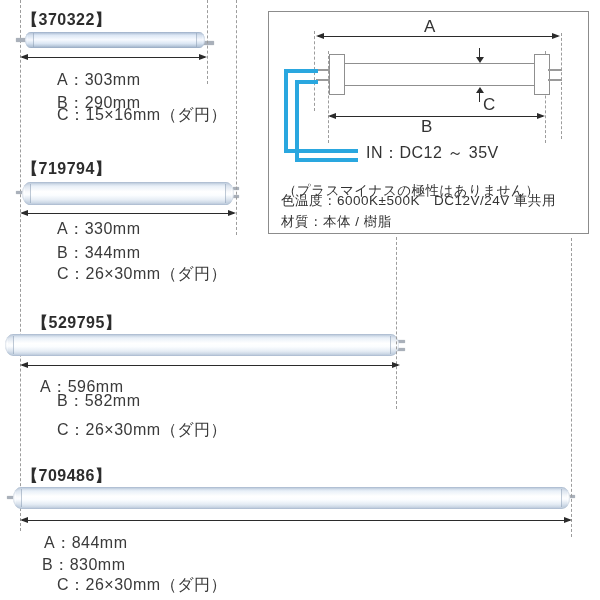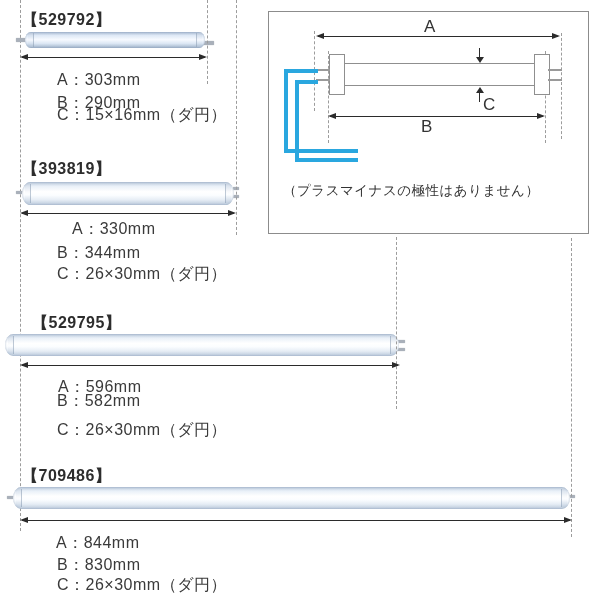--- a/index.html
+++ b/index.html
@@ -48,81 +48,81 @@
   .note-md { position:absolute; font-size:13.5px; color:#333; letter-spacing:.5px; white-space:nowrap; }
 </style>
 </head>
 <body>
 
 <div class="screen">
 
   <div class="vdash" style="left:20px; top:0; height:531px"></div>
 
   <section>
-    <div class="ptitle" style="left:22px; top:10px">【529792】</div>
+    <div class="ptitle" style="left:22px; top:10px">【370322】</div>
     <div class="pin" style="left:16px; top:38px; width:10px; height:4px"></div>
     <div class="pin" style="left:203px; top:41px; width:11px; height:4px"></div>
     <div class="tube tube-s" style="left:25px; top:32px; width:180px; height:16px"></div>
     <div class="vdash" style="left:207px; top:0; height:84px"></div>
     <div class="arrow" style="left:20px; top:54px; width:187px">
       <span class="ln"></span>
       <span class="ah l"></span>
       <span class="ah r"></span>
     </div>
     <div class="dim" style="left:57px; top:70px">A：303mm</div>
     <div class="dim" style="left:57px; top:93px">B：290mm</div>
     <div class="dim" style="left:57px; top:105px">C：15×16mm（ダ円）</div>
   </section>
 
   <section>
-    <div class="ptitle" style="left:22px; top:159px">【393819】</div>
+    <div class="ptitle" style="left:22px; top:159px">【719794】</div>
     <div class="pin" style="left:16px; top:191px; width:8px; height:3px"></div>
     <div class="pin" style="left:233px; top:187px; width:6px; height:3px"></div>
     <div class="pin" style="left:233px; top:195px; width:6px; height:3px"></div>
     <div class="tube" style="left:22px; top:182px; width:212px; height:23px"></div>
     <div class="vdash" style="left:236px; top:0; height:235px"></div>
     <div class="arrow" style="left:20px; top:210px; width:216px">
       <span class="ln"></span>
       <span class="ah l"></span>
       <span class="ah r"></span>
     </div>
-    <div class="dim" style="left:72px; top:219px">A：330mm</div>
+    <div class="dim" style="left:57px; top:219px">A：330mm</div>
     <div class="dim" style="left:57px; top:243px">B：344mm</div>
     <div class="dim" style="left:57px; top:264px">C：26×30mm（ダ円）</div>
   </section>
 
   <section>
     <div class="ptitle" style="left:32px; top:313px">【529795】</div>
     <div class="pin" style="left:397px; top:340px; width:8px; height:3px"></div>
     <div class="pin" style="left:397px; top:348px; width:8px; height:3px"></div>
     <div class="tube" style="left:5px; top:334px; width:394px; height:22px"></div>
     <div class="vdash" style="left:396px; top:237px; height:172px"></div>
     <div class="arrow" style="left:20px; top:362px; width:380px">
       <span class="ln"></span>
       <span class="ah l"></span>
       <span class="ah r"></span>
     </div>
-    <div class="dim" style="left:58px; top:377px">A：596mm</div>
+    <div class="dim" style="left:40px; top:377px">A：596mm</div>
     <div class="dim" style="left:57px; top:391px">B：582mm</div>
     <div class="dim" style="left:57px; top:420px">C：26×30mm（ダ円）</div>
   </section>
 
   <section>
     <div class="ptitle" style="left:22px; top:466px">【709486】</div>
     <div class="pin" style="left:7px; top:496px; width:7px; height:3px"></div>
     <div class="pin" style="left:569px; top:495px; width:6px; height:3px"></div>
     <div class="tube" style="left:13px; top:487px; width:557px; height:22px"></div>
     <div class="vdash" style="left:571px; top:238px; height:299px"></div>
     <div class="arrow" style="left:20px; top:517px; width:552px">
       <span class="ln"></span>
       <span class="ah l"></span>
       <span class="ah r"></span>
     </div>
-    <div class="dim" style="left:56px; top:533px">A：844mm</div>
-    <div class="dim" style="left:57px; top:555px">B：830mm</div>
+    <div class="dim" style="left:44px; top:533px">A：844mm</div>
+    <div class="dim" style="left:42px; top:555px">B：830mm</div>
     <div class="dim" style="left:57px; top:575px">C：26×30mm（ダ円）</div>
   </section>
 
   <div class="infobox">
 
     <div class="dlabel" style="left:155px; top:5px">A</div>
     <div class="arrow" style="left:47px; top:21px; width:244px">
       <span class="ln"></span>
       <span class="ah l"></span>
       <span class="ah r"></span>
@@ -154,16 +154,19 @@
     </div>
     <div class="dlabel" style="left:152px; top:105px">B</div>
 
     <div class="wire" style="left:15px; top:57px; width:34px; height:4px"></div>
     <div class="wire" style="left:15px; top:57px; width:4px; height:84px"></div>
     <div class="wire" style="left:15px; top:137px; width:74px; height:4px"></div>
     <div class="wire" style="left:26px; top:68px; width:23px; height:4px"></div>
     <div class="wire" style="left:26px; top:68px; width:4px; height:82px"></div>
     <div class="wire" style="left:26px; top:146px; width:63px; height:4px"></div>
 
+    <div class="note-lg" style="left:97px; top:131px">IN：DC12 ～ 35V</div>
     <div class="note-md" style="left:14px; top:170px">（プラスマイナスの極性はありません）</div>
+    <div class="note-md" style="left:12px; top:180px">色温度：6000K±500K　DC12V/24V 車共用</div>
+    <div class="note-md" style="left:12px; top:201px">材質：本体 / 樹脂</div>
   </div>
 
 </div>
 
 </body></html>

